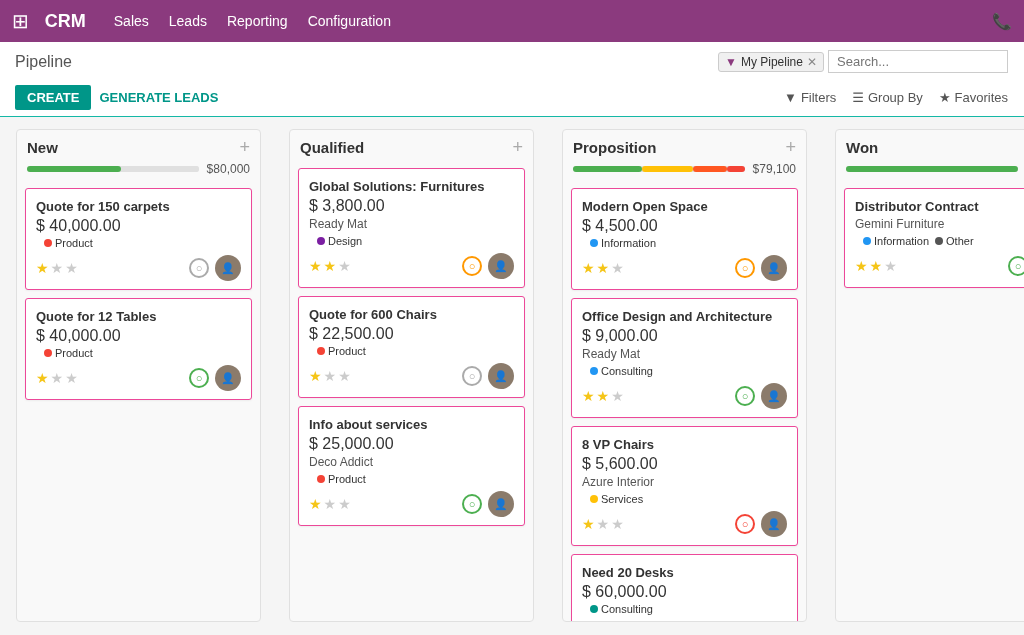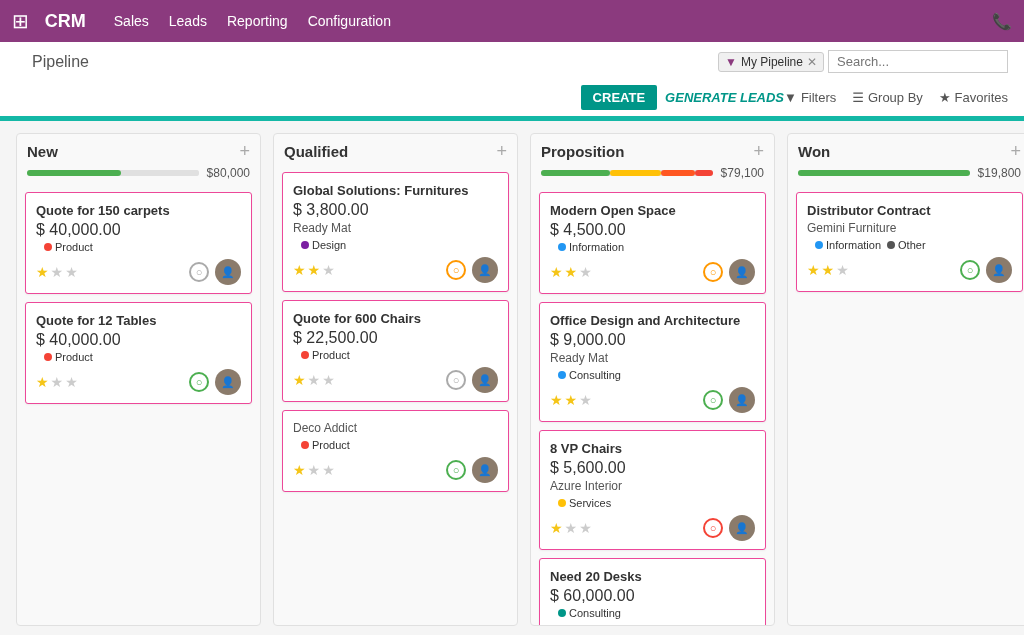--- a/index.html
+++ b/index.html
@@ -18,22 +18,22 @@
     .top-nav .app-grid { font-size: 20px; cursor: pointer; margin-right: 8px; }
     .top-nav .app-name { font-size: 18px; font-weight: bold; margin-right: 20px; }
     .top-nav .nav-links { display: flex; gap: 20px; }
     .top-nav .nav-links a { color: white; text-decoration: none; font-size: 14px; }
     .top-nav .spacer { flex: 1; }
     .top-nav .phone-icon { font-size: 16px; }
 
     
     .sub-header {
       background: white;
-      padding: 8px 16px 0 32px;
-      border-bottom: 5px solid #14b8a6;
+      padding: 8px 16px 0 15px;
+      border-bottom: 1px solid #14b8a6;
     }
     .breadcrumb-row {
       display: flex;
       align-items: center;
       justify-content: space-between;
       margin-bottom: 6px;
     }
     .breadcrumb { font-size: 16px; color: #555; font-weight: 500; }
     .search-area {
       display: flex;
@@ -55,21 +55,21 @@
     .search-input {
       border: 1px solid #ccc;
       padding: 3px 8px;
       font-size: 13px;
       width: 180px;
       outline: none;
     }
     .action-bar {
       display: flex;
       align-items: center;
-      justify-content: flex-end;
+      justify-content: space-between;
       padding: 6px 0;
     }
     .left-actions { display: flex; gap: 8px; align-items: center; }
     .btn-create {
       background: #009688;
       color: white;
       border: none;
       padding: 5px 12px;
       font-size: 13px;
       font-weight: bold;
@@ -77,29 +77,28 @@
       border-radius: 2px;
     }
     .btn-gen-leads {
       background: transparent;
       color: #009688;
       border: none;
       font-size: 13px;
       font-weight: bold;
       cursor: pointer;
       text-transform: uppercase;
-      font-style: italic;
     }
     .right-actions { display: flex; gap: 16px; align-items: center; color: #555; font-size: 13px; }
     .right-actions span { cursor: pointer; display: flex; align-items: center; gap: 4px; }
 
     
     .kanban-board {
       display: flex;
-      gap: 12px;
+      gap: 28px;
       padding: 12px 16px;
       overflow-x: auto;
       height: calc(635px - 42px - 76px);
     }
 
     .kanban-col {
       background: #f9f9f9;
       border: 1px solid #e0e0e0;
       border-radius: 4px;
       width: 245px;
@@ -361,20 +360,22 @@
               <span class="star empty">★</span>
               <span class="star empty">★</span>
             </div>
             <div class="card-right">
               <div class="card-activity activity-grey">○</div>
               <div class="avatar">👤</div>
             </div>
           </div>
         </div>
         <div class="kanban-card">
+          <div class="card-title">Info about services</div>
+          <div class="card-amount">$ 25,000.00</div>
           <div class="card-company">Deco Addict</div>
           <div class="card-tags">
             <span class="card-tag">
               <span class="tag-dot" style="background:#f44336"></span>
               <span>Product</span>
             </span>
           </div>
           <div class="card-footer">
             <div class="stars">
               <span class="star filled">★</span>

